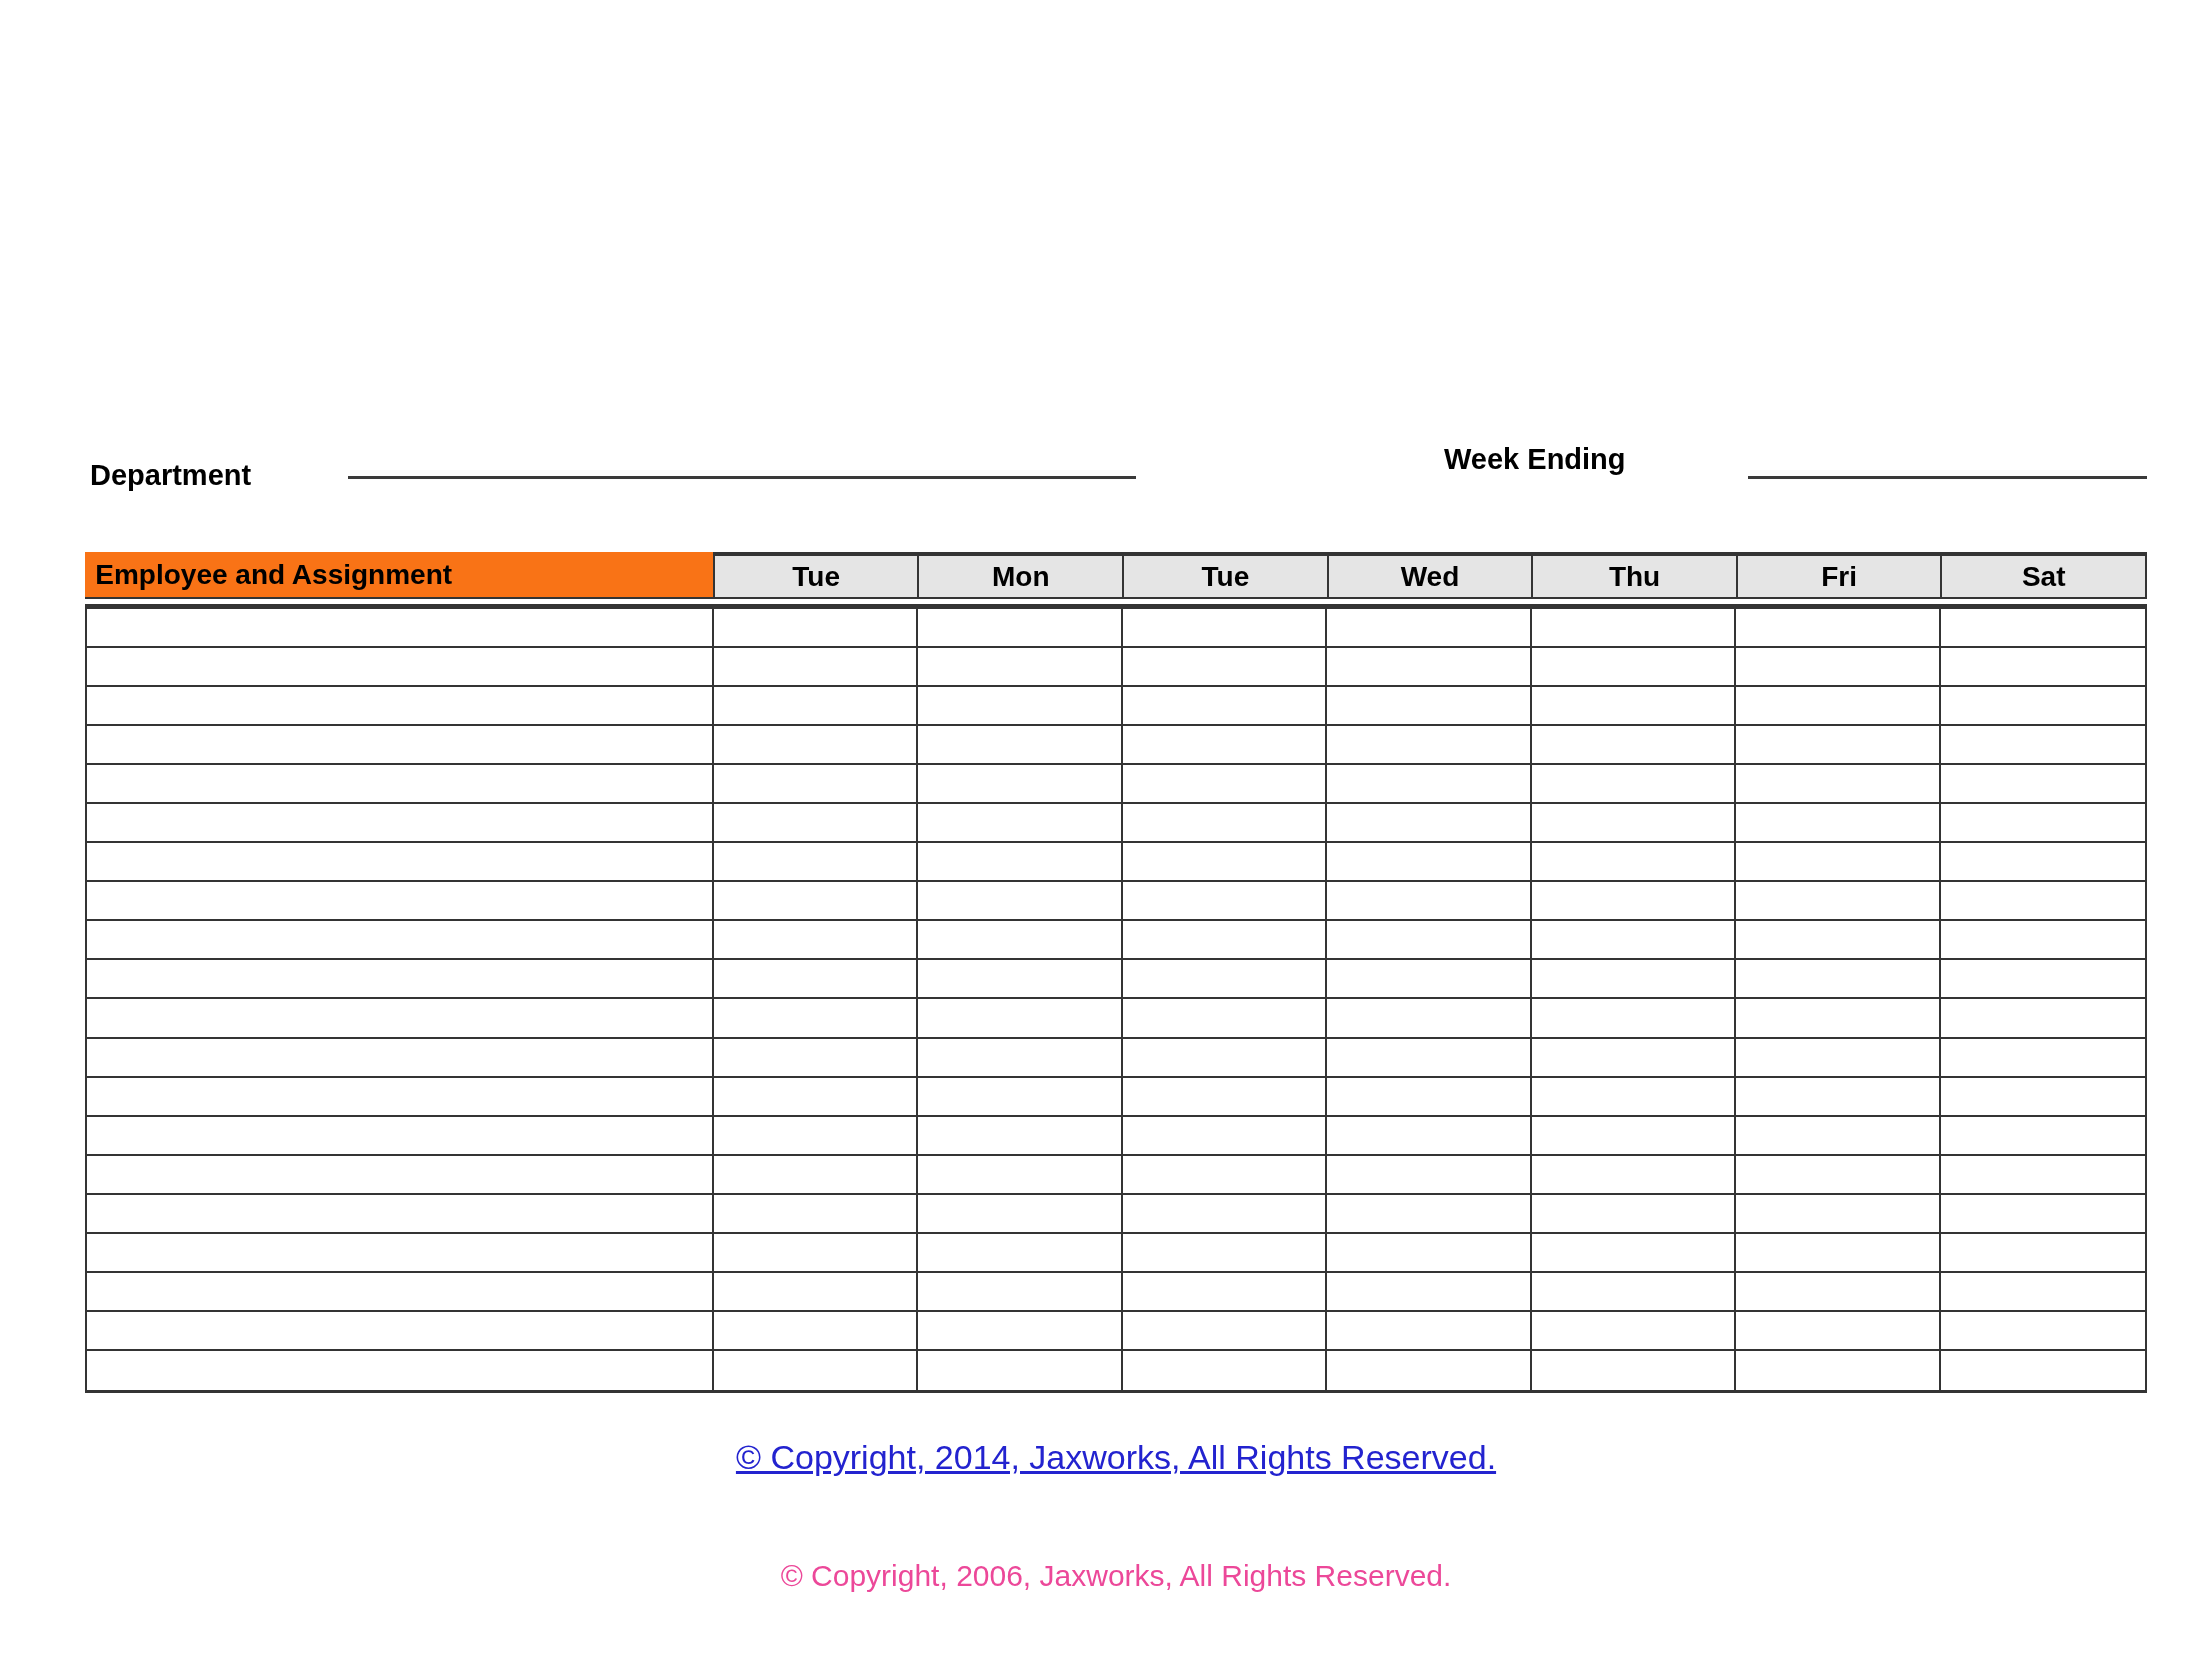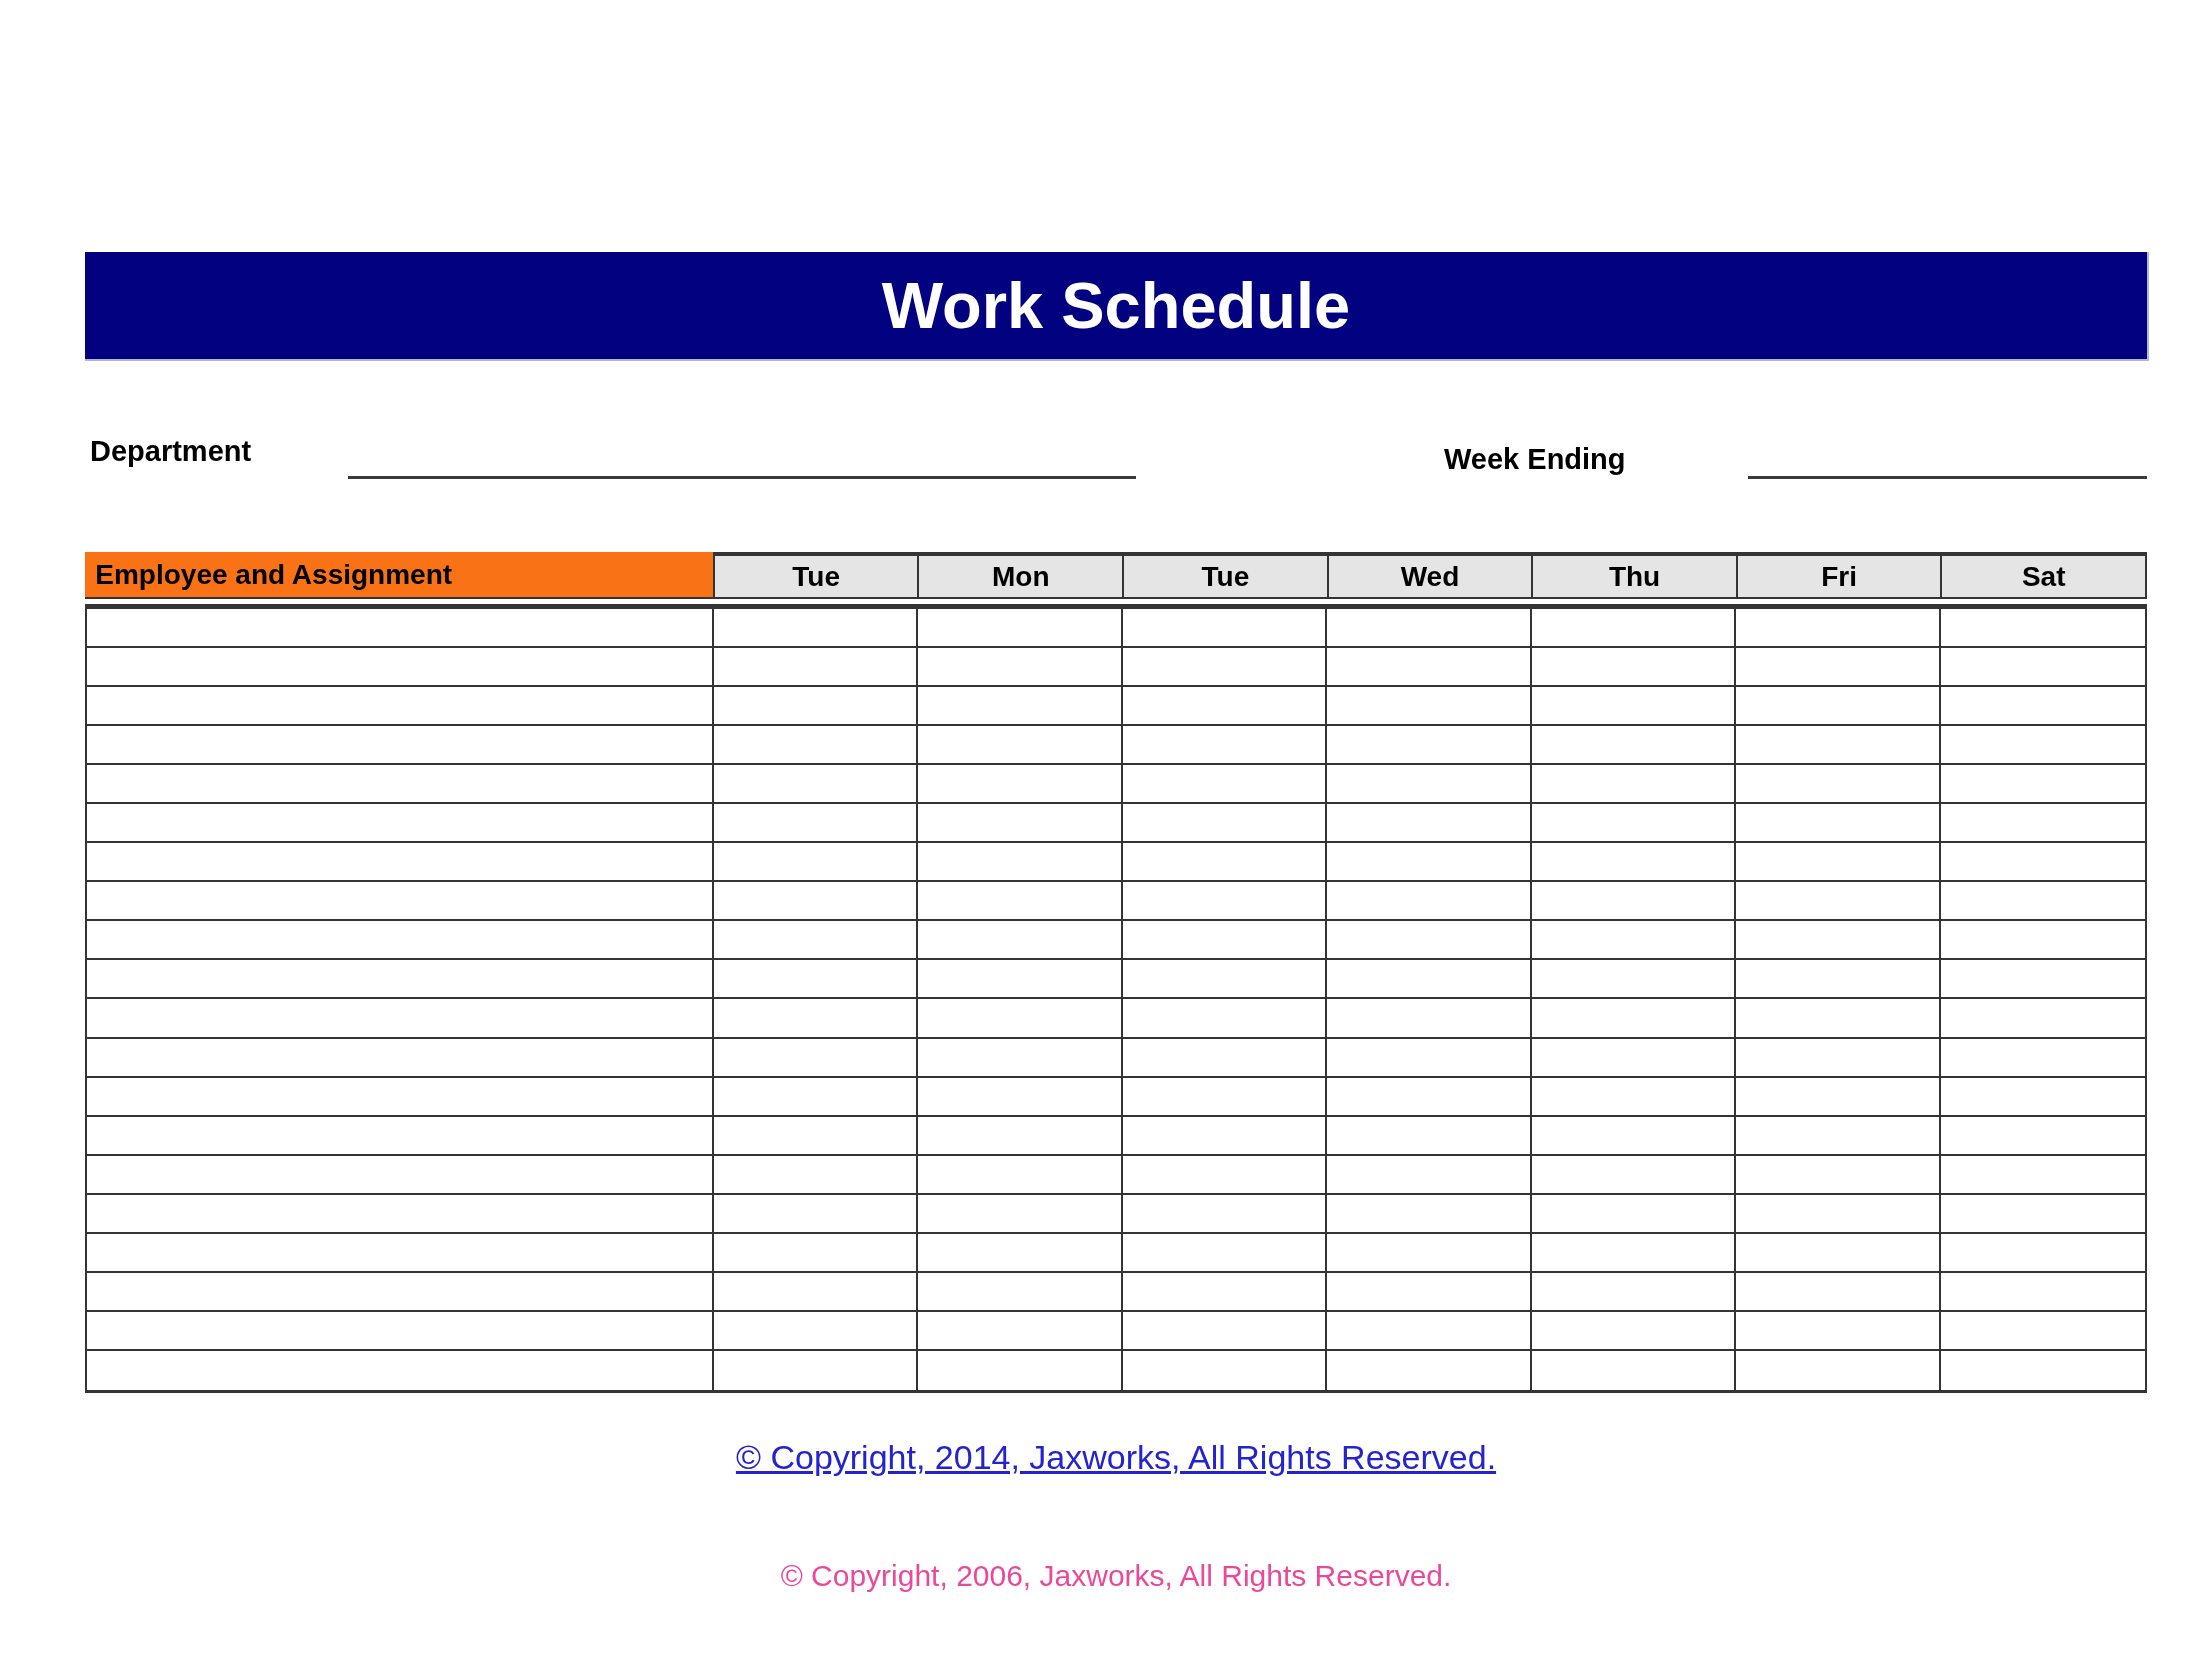--- a/index.html
+++ b/index.html
@@ -41,21 +41,21 @@
   }
 
   
   .field-label {
     position: absolute;
     font-size: 29px;
     font-weight: bold;
     line-height: 34px;
     white-space: nowrap;
   }
-  .dept-label { left: 90px; top: 434px; text-align: center; }
+  .dept-label { left: 90px; top: 458px; text-align: center; }
   .week-label { left: 1444px; top: 442px; }
   .fill-line {
     position: absolute;
     height: 3.4px;
     background: #3a3a3a;
   }
   .dept-line { left: 348px; top: 476px; width: 788px; }
   .week-line { left: 1748px; top: 476px; width: 399px; }
 
   
@@ -153,23 +153,20 @@
     top: 1559px;
     font-size: 30px;
     color: #ec4899;
   }
 </style>
 </head>
 <body>
 
 <div class="page">
 
-  <div class="banner">
-    <div class="banner-title">Work Schedule</div>
-  </div>
 
   <div class="field-label dept-label">Department</div>
   <div class="fill-line dept-line"></div>
 
   <div class="field-label week-label">Week Ending</div>
   <div class="fill-line week-line"></div>
 
 
   <div class="header-row">
     <div class="employee-header">Employee and Assignment</div>

